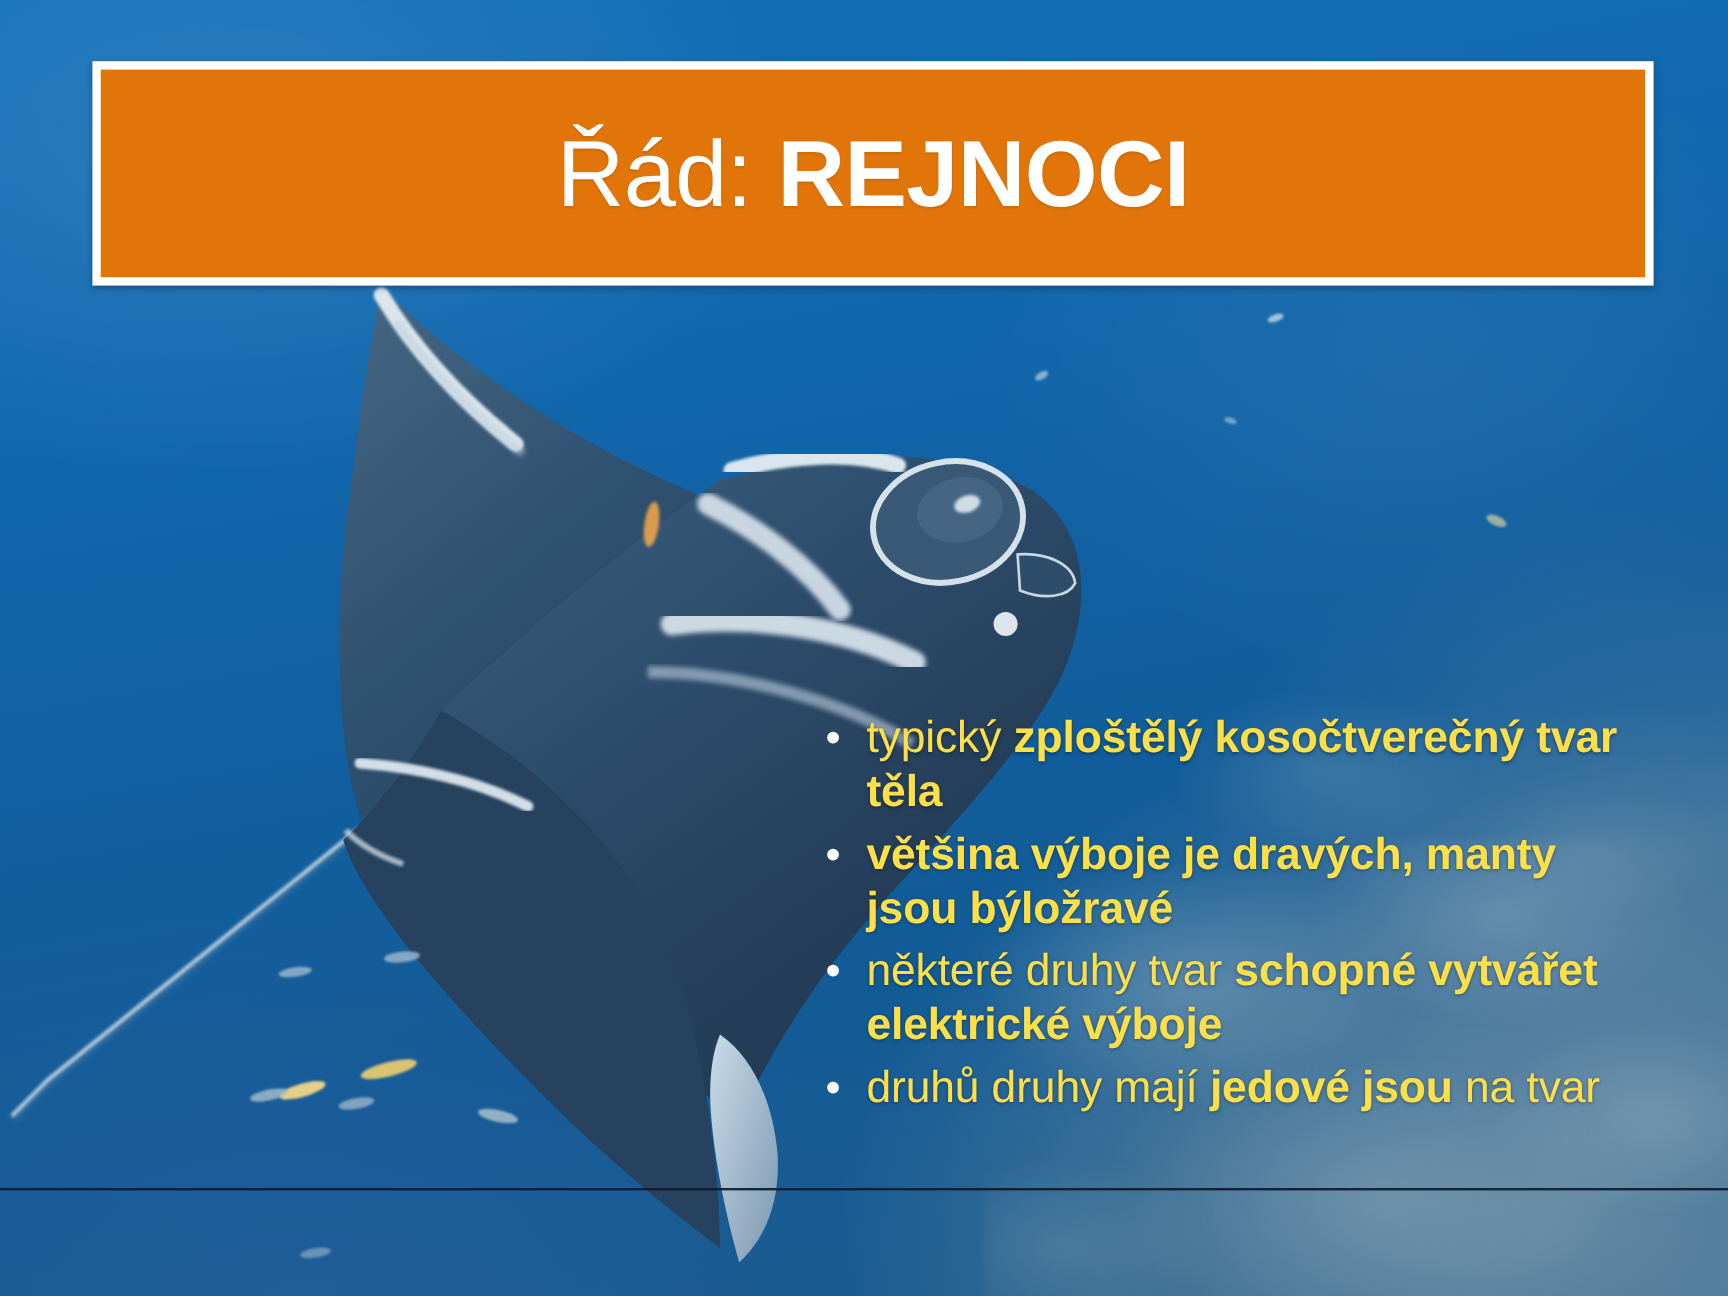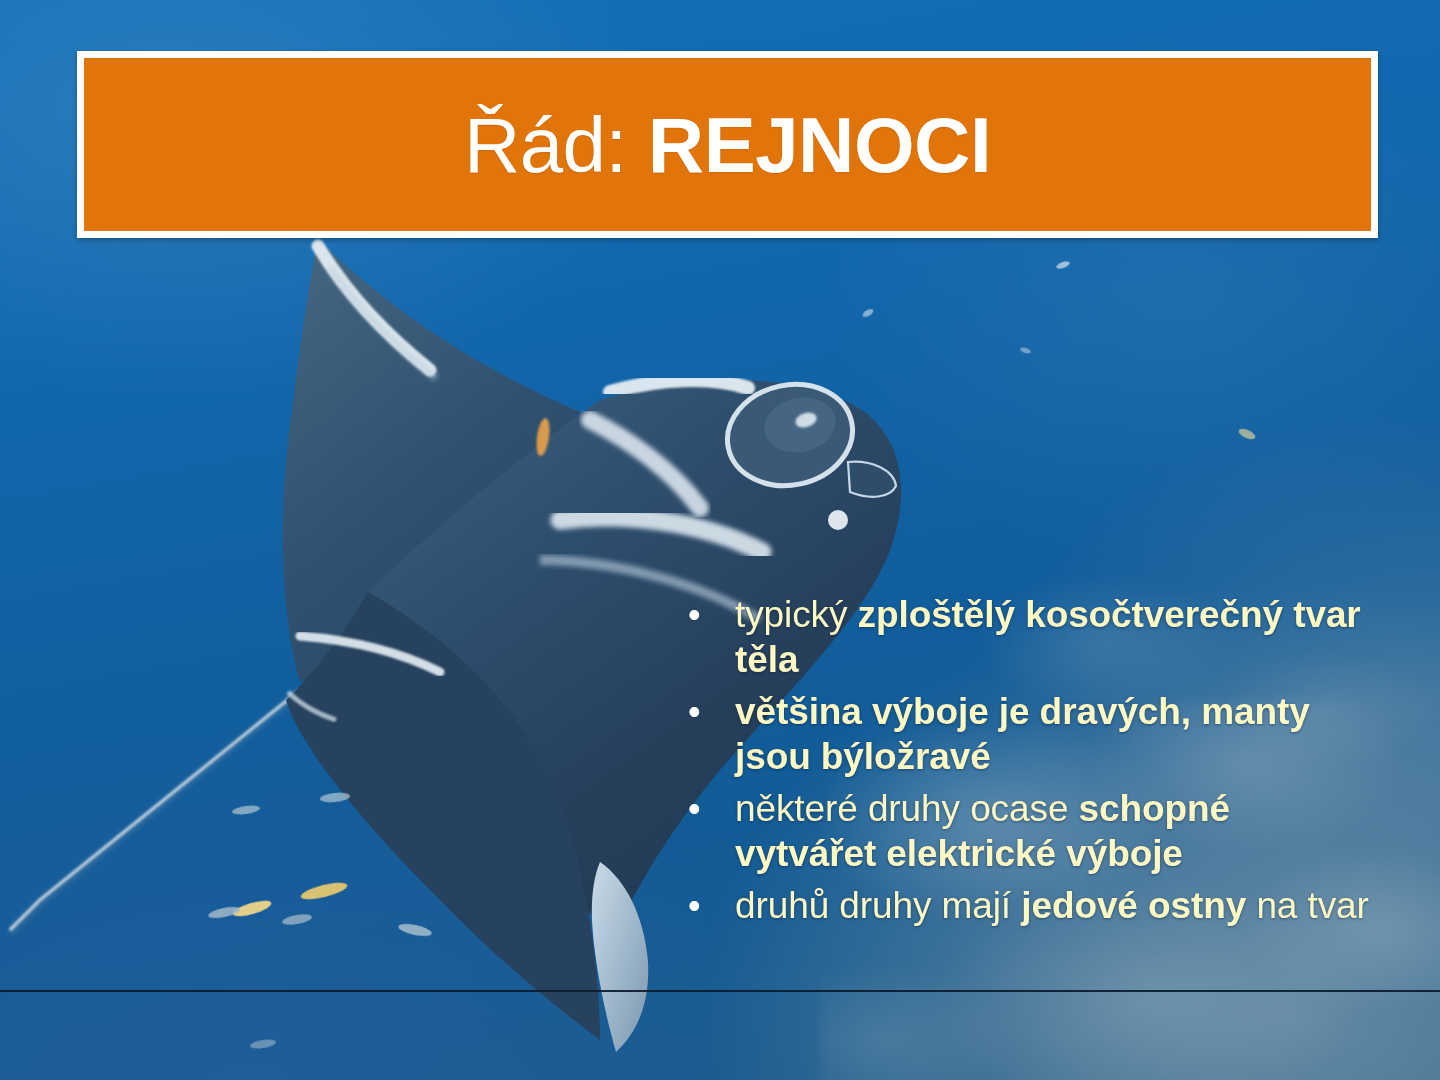--- a/index.html
+++ b/index.html
@@ -120,27 +120,26 @@
     width: 46px;
     flex: 0 0 46px;
     color: #ffffff;
     font-size: 36px;
     line-height: 45px;
     text-align: left;
     padding-left: 12px;
     box-sizing: border-box;
   }
   .bullet-text {
-    color: #fef9c3;
+    color: #fde047;
     font-size: 37px;
     line-height: 45px;
     font-weight: 400;
     letter-spacing: -0.1px;
     text-shadow: 0 1px 3px rgba(0,20,50,0.45);
-    margin-left: 13px;
   }
   .bullet-text b { font-weight: 700; }
 
   
   .rule {
     position: absolute;
     left: 0;
     top: 990px;
     width: 1440px;
     height: 2px;
@@ -275,25 +274,25 @@
       <div class="bullet-text"><span>typický </span><b>zploštělý kosočtverečný tvar těla</b></div>
     </div>
 
     <div class="bullet-row">
       <div class="bullet-dot">•</div>
       <div class="bullet-text"><b>většina výboje je dravých, manty jsou býložravé</b></div>
     </div>
 
     <div class="bullet-row">
       <div class="bullet-dot">•</div>
-      <div class="bullet-text"><span>některé druhy ocase </span><b>schopné vytvářet elektrické výboje</b></div>
-    </div>
-
-    <div class="bullet-row">
-      <div class="bullet-dot">•</div>
-      <div class="bullet-text"><span>druhů druhy mají </span><b>jedové ostny </b><span>na tvar</span></div>
+      <div class="bullet-text"><span>některé druhy tvar </span><b>schopné vytvářet elektrické výboje</b></div>
+    </div>
+
+    <div class="bullet-row">
+      <div class="bullet-dot">•</div>
+      <div class="bullet-text"><span>druhů druhy mají </span><b>jedové jsou </b><span>na tvar</span></div>
     </div>
 
   </div>
 
   <div class="rule"></div>
 
 </div>
 
 </body></html>

